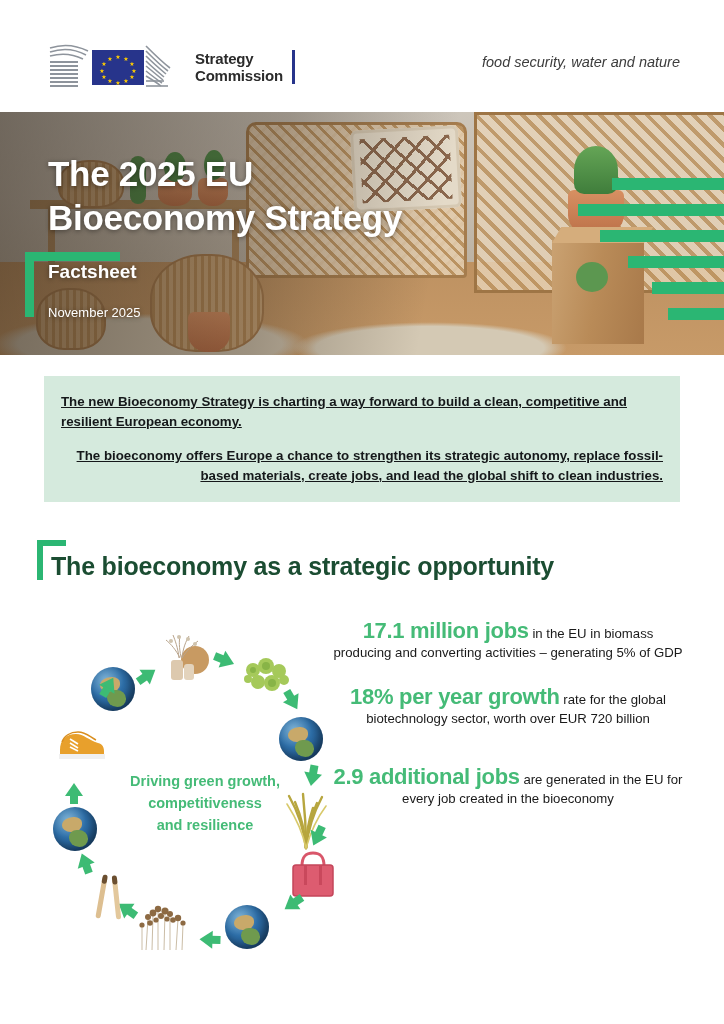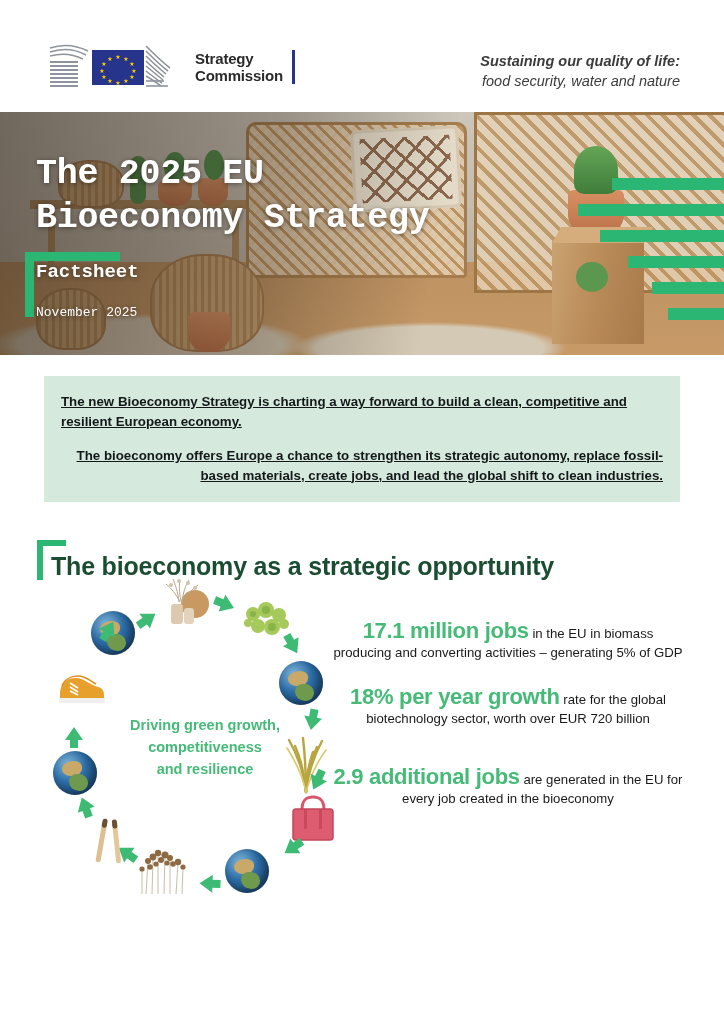--- a/index.html
+++ b/index.html
@@ -187,23 +187,22 @@
   }
   .hero-bracket {
     position: absolute;
     left: 25px; top: 140px;
     width: 86px; height: 56px;
     border-left: 9px solid #2BB673;
     border-top: 9px solid #2BB673;
   }
   .hero-text {
     position: absolute;
-    left: 36px; top: 40px;
+    left: 48px; top: 40px;
     width: 560px;
-    font-family: Liberation Mono, monospace;
   }
   .hero-title {
     font-size: 35px;
     font-weight: bold;
     line-height: 44px;
     color: #ffffff;
     letter-spacing: -0.3px;
     text-shadow: 0 1px 5px rgba(0,0,0,.45);
   }
   .hero-sub {
@@ -258,21 +257,21 @@
     left: 14px; top: 12px;
     font-size: 25px;
     font-weight: bold;
     color: #1B4D32;
     letter-spacing: -0.2px;
   }
 
   
   .cycle {
     position: absolute;
-    left: 62px; top: 576px;
+    left: 62px; top: 632px;
     width: 286px; height: 340px;
   }
   .cycle-center {
     position: absolute;
     left: 36px; top: 138px;
     width: 214px;
     text-align: center;
     font-size: 14.5px;
     font-weight: bold;
     line-height: 22px;
@@ -409,21 +408,20 @@
       </g>
     </svg>
     <div class="ec-wordmark">
       <div>Strategy</div>
       <div>Commission</div>
     </div>
     <div class="ec-bar"></div>
   </div>
 
   <div class="tagline">
-    <div class="tagline-1">Sustaining our quality of life:</div>
     <div class="tagline-2">food security, water and nature</div>
   </div>
 </div>
 
 <div class="hero">
   <div class="hero-photo">
     <div class="hero-wall"></div>
 
     <div class="hero-shelf" style="left:30px; top:88px; width:230px; height:9px;"></div>
     <div class="hero-shelf" style="left:48px; top:97px; width:7px; height:62px;"></div>

